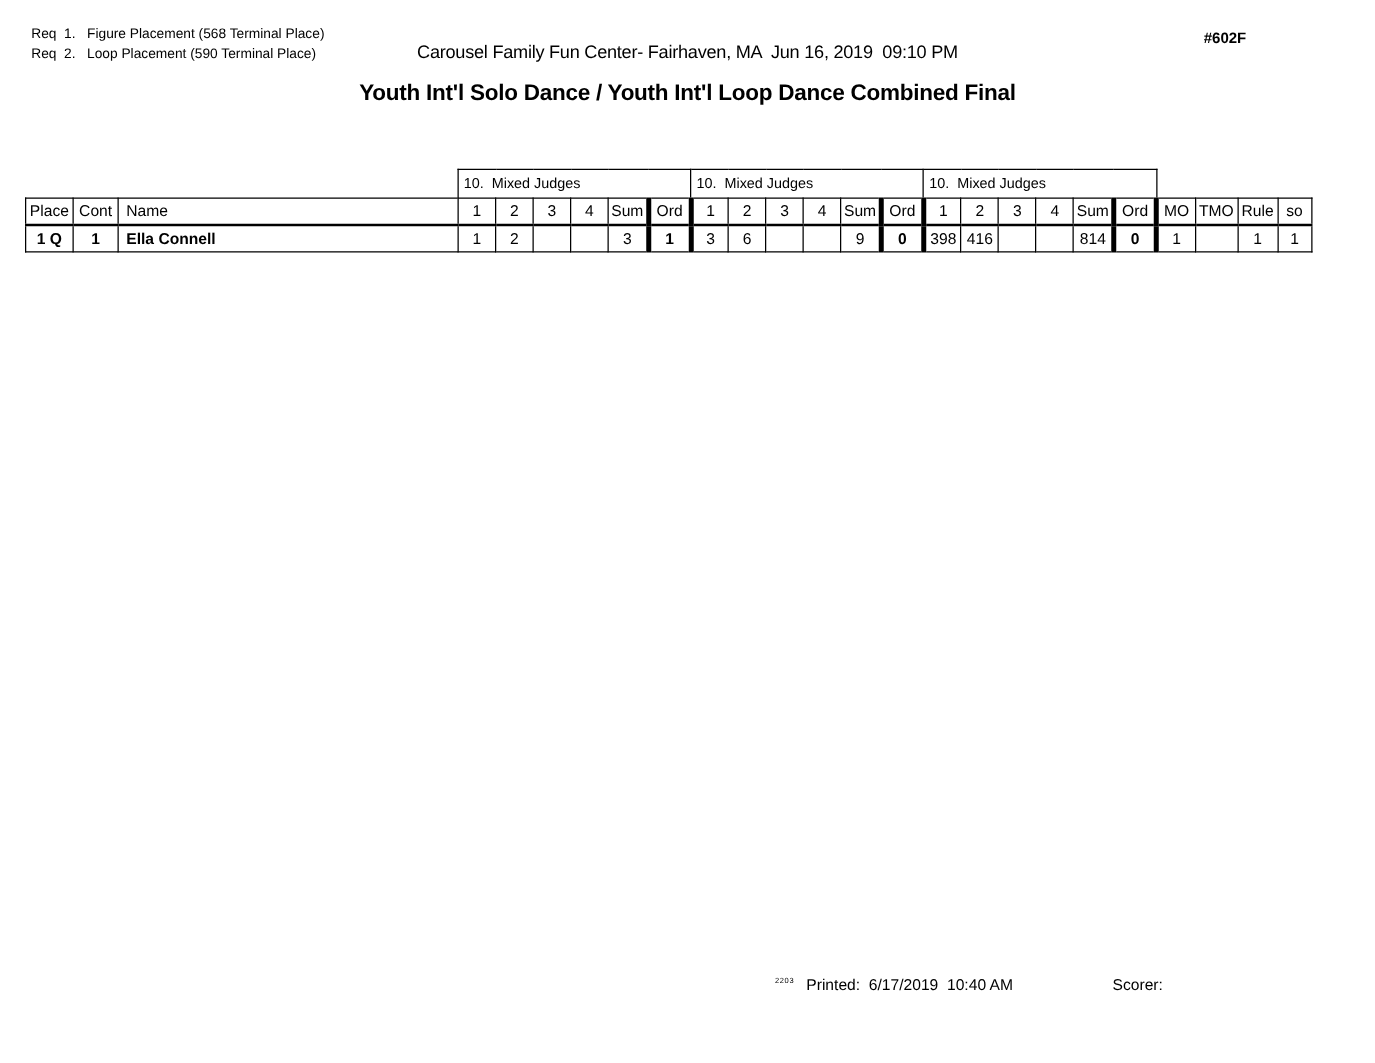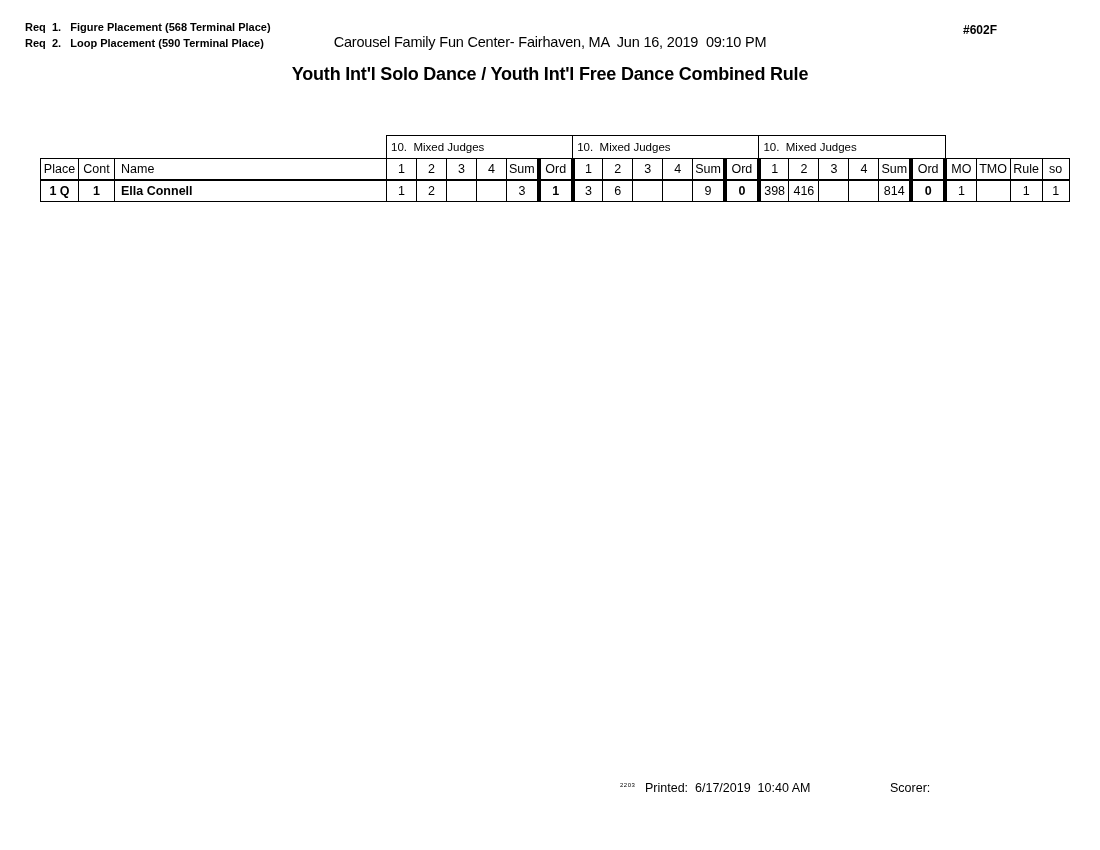--- a/index.html
+++ b/index.html
@@ -14,21 +14,20 @@
   }
   .pre { white-space: pre; }
 
   
   .req-block {
     position: absolute;
     left: 25px;
     top: 19px;
     font-size: 11px;
     line-height: 16px;
-    font-weight: bold;
   }
 
   
   .hline { position: absolute; left: 0; width: 1100px; text-align: center; }
   .h-championship { top: 22px; font-size: 16px; font-weight: bold; letter-spacing: -0.2px; }
   .h-venue        { top: 34px; font-size: 14.5px; letter-spacing: -0.2px; }
   .h-event        { top: 64px; font-size: 18px; font-weight: bold; letter-spacing: -0.2px; }
   .h-report       { top: 90px; font-size: 15.5px; }
 
   .doc-code {
@@ -42,21 +41,20 @@
   
   .results {
     position: absolute;
     left: 20px;
     top: 135px;
     border-collapse: collapse;
     table-layout: fixed;
     font-family: "Liberation Sans", sans-serif;
     font-size: 12.5px;
     color: #000;
-    margin-left: 20px;
   }
   .results td {
     border: 1px solid #000;
     text-align: center;
     padding: 0 2px;
     height: 20px;
     overflow: hidden;
     white-space: nowrap;
   }
   .results tr.group-row td { height: 22px; }
@@ -93,21 +91,21 @@
 
 <div class="page">
 
   <div class="req-block">
     <div class="pre">Req  1.   Figure Placement (568 Terminal Place)</div>
     <div class="pre">Req  2.   Loop Placement (590 Terminal Place)</div>
   </div>
 
   <div class="doc-code">#602F</div>
   <div class="hline h-venue pre">Carousel Family Fun Center- Fairhaven, MA  Jun 16, 2019  09:10 PM</div>
-  <div class="hline h-event pre">Youth Int'l Solo Dance / Youth Int'l Free Dance Combined Rule</div>
+  <div class="hline h-event pre">Youth Int'l Solo Dance / Youth Int'l Loop Dance Combined Final</div>
 
   <table class="results">
     <colgroup>
       <col style="width:38px">
         <col style="width:36px">
         <col style="width:272px">
       <col style="width:30px">
         <col style="width:30px">
         <col style="width:30px">
         <col style="width:30px">

